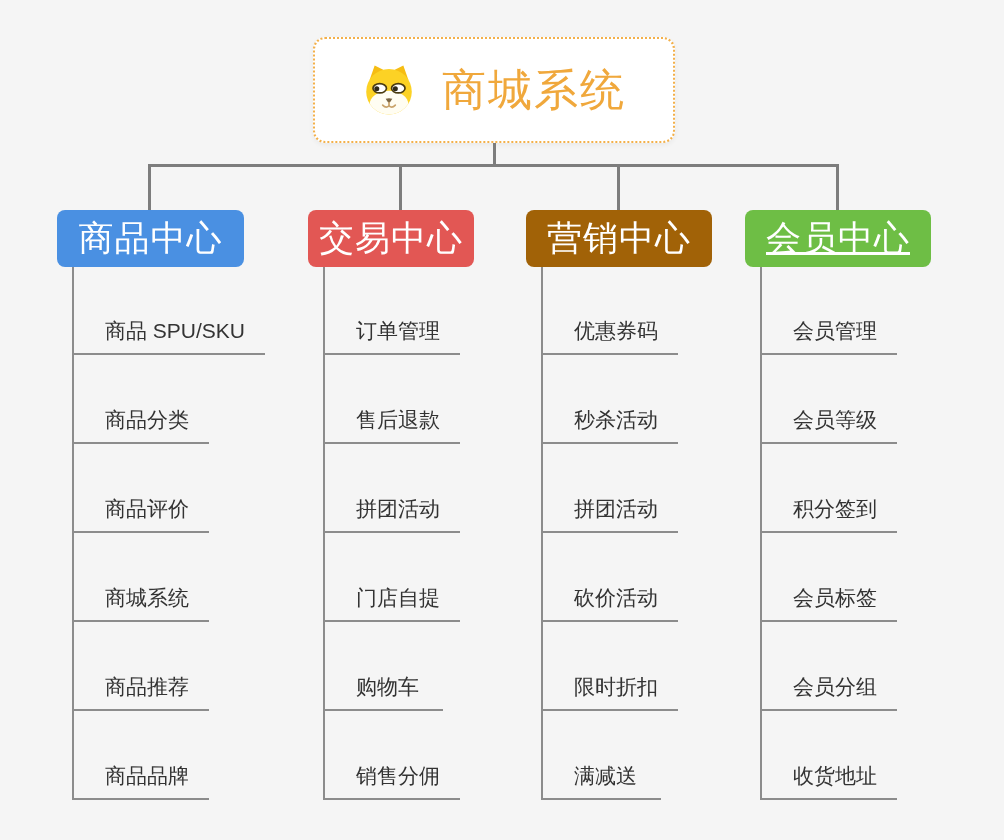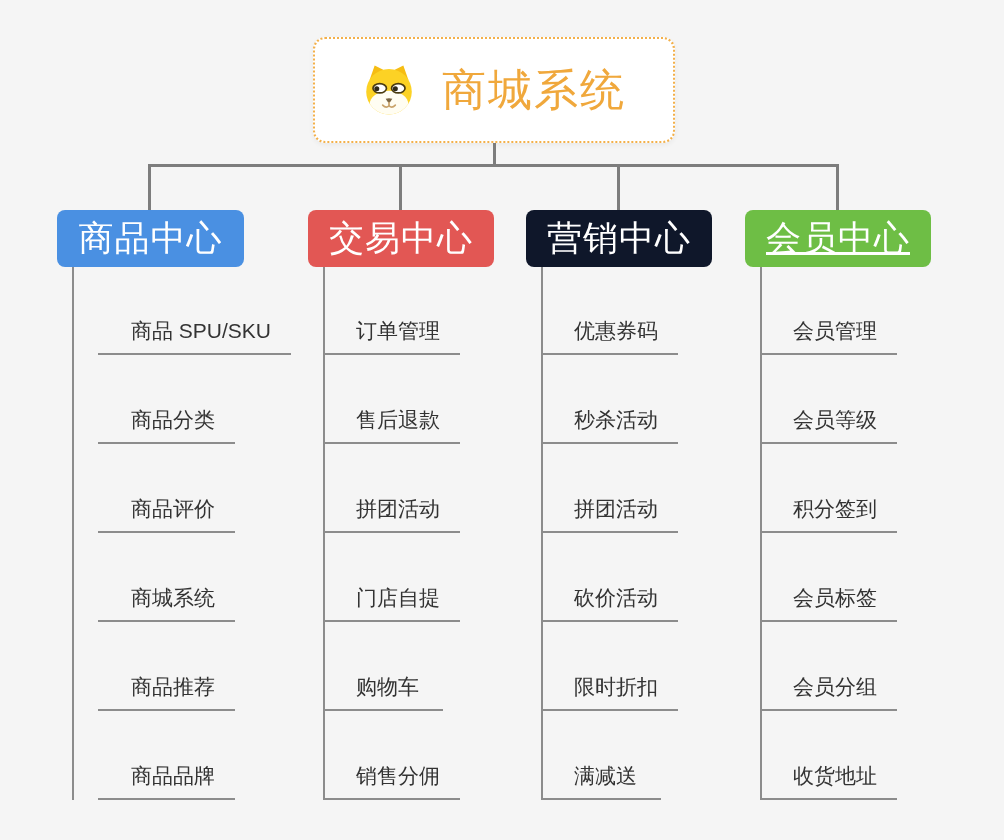--- a/index.html
+++ b/index.html
@@ -45,34 +45,34 @@
   .drop.d2{left:617px;}
   .drop.d3{left:836px;}
   
   .branch-box{
     position:absolute;top:210px;height:57px;
     border-radius:8px;
     display:flex;align-items:center;justify-content:center;
     color:#ffffff;font-size:35px;letter-spacing:1px;
   }
   .branch-box.b0{left:57px;width:187px;}
-  .branch-box.b1{left:308px;width:186px;}
+  .branch-box.b1{left:308px;width:166px;}
   .branch-box.b2{left:526px;width:186px;}
   .branch-box.b3{left:745px;width:186px;}
   
   .spine{position:absolute;top:267px;height:533px;width:2px;background:var(--underline);}
   .spine.s0{left:72px;}
   .spine.s1{left:323px;}
   .spine.s2{left:541px;}
   .spine.s3{left:760px;}
   
   .items{
     position:absolute;top:266px;list-style:none;
   }
-  .items.c0{left:72px;padding-left:26px;}
+  .items.c0{left:72px;}
   .items.c1{left:323px;}
   .items.c2{left:541px;}
   .items.c3{left:760px;}
   .items li{
     height:89px;
     width:fit-content;
     min-width:120px;
     display:flex;align-items:flex-end;
     padding:0 20px 8px 33px;
     border-bottom:2px solid var(--underline);
@@ -113,21 +113,21 @@
   <div class="line drop d1"></div>
   <div class="line drop d2"></div>
   <div class="line drop d3"></div>
 
   <div class="branch-box b0" style="background: rgb(74, 144, 226);">
     <span>商品中心</span>
   </div>
   <div class="branch-box b1" style="background: rgb(226, 87, 84);">
     <span>交易中心</span>
   </div>
-  <div class="branch-box b2" style="background: #0f172a;">
+  <div class="branch-box b2" style="background: #a16207;">
     <span>营销中心</span>
   </div>
   <div class="branch-box b3" style="background: rgb(110, 190, 69); text-decoration: underline;">
     <span>会员中心</span>
   </div>
 
   <div class="spine s0"></div>
   <div class="spine s1"></div>
   <div class="spine s2"></div>
   <div class="spine s3"></div>

